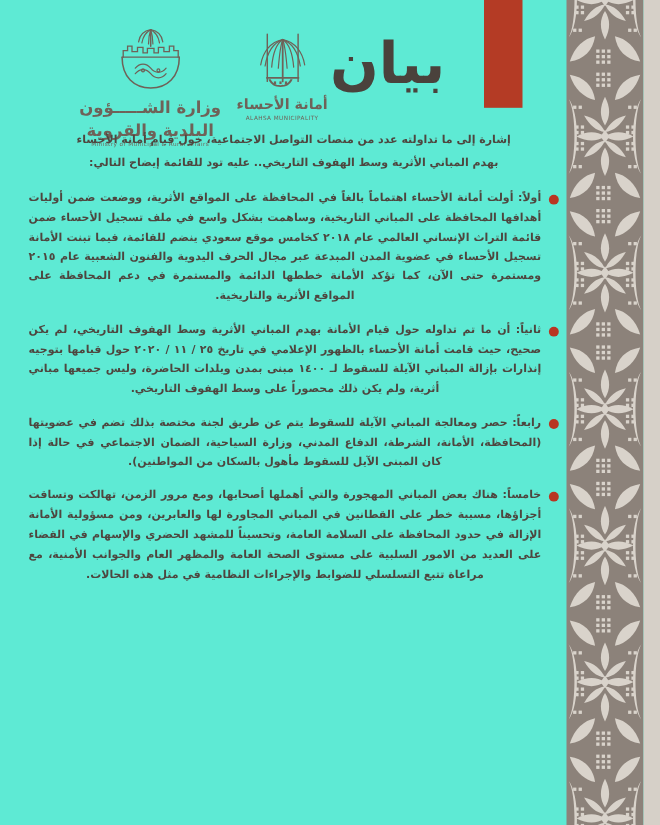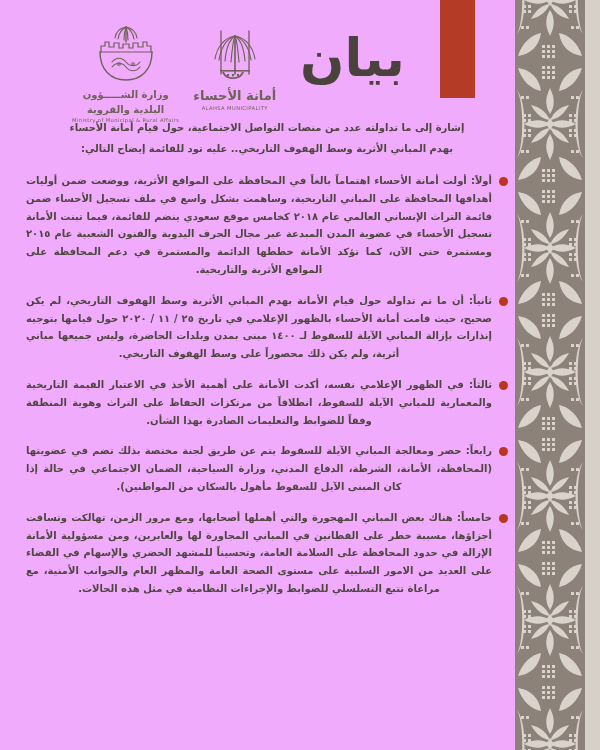--- a/index.html
+++ b/index.html
@@ -12,21 +12,21 @@
 
   body {
     font-family: "DejaVu Sans", "Liberation Sans", sans-serif;
     background: #d6d0c8;
   }
 
   #poster {
     position: relative;
     width: 600px;
     height: 750px;
-    background: #f0abfc;
+    background: #5eead4;
     overflow: hidden;
   }
 
   
   .ornament-strip {
     position: absolute;
     top: 0;
     right: 15px;
     width: 70px;
     height: 750px;
@@ -110,21 +110,21 @@
     margin-top: 3px;
   }
   .logo-en {
     font-size: 5.2px;
     color: #6f6258;
     letter-spacing: 0.4px;
     text-align: center;
     white-space: nowrap;
     margin-top: 1px;
   }
-  .logo-ar.small { font-size: 10px; line-height: 1.2; }
+  .logo-ar.small { font-size: 15px; line-height: 1.2; }
 
   
   .content {
     position: absolute;
     top: 118px;
     right: 92px;
     left: 26px;
     direction: rtl;
     text-align: justify;
   }
@@ -348,24 +348,20 @@
     <div class="clause">
       <span class="bullet"></span>
       <div class="clause-text">أولاً: أولت أمانة الأحساء اهتماماً بالغاً في المحافظة على المواقع الأثرية، ووضعت ضمن أوليات أهدافها المحافظة على المباني التاريخية، وساهمت بشكل واسع في ملف تسجيل الأحساء ضمن قائمة التراث الإنساني العالمي عام ٢٠١٨ كخامس موقع سعودي ينضم للقائمة، فيما تبنت الأمانة تسجيل الأحساء في عضوية المدن المبدعة عبر مجال الحرف اليدوية والفنون الشعبية عام ٢٠١٥ ومستمرة حتى الآن، كما تؤكد الأمانة خططها الدائمة والمستمرة في دعم المحافظة على المواقع الأثرية والتاريخية.</div>
     </div>
 
     <div class="clause">
       <span class="bullet"></span>
       <div class="clause-text">ثانياً: أن ما تم تداوله حول قيام الأمانة بهدم المباني الأثرية وسط الهفوف التاريخي، لم يكن صحيح، حيث قامت أمانة الأحساء بالظهور الإعلامي في تاريخ ٢٥ / ١١ / ٢٠٢٠ حول قيامها بتوجيه إنذارات بإزالة المباني الآيلة للسقوط لـ ١٤٠٠ مبنى بمدن وبلدات الحاضرة، وليس جميعها مباني أثرية، ولم يكن ذلك محصوراً على وسط الهفوف التاريخي.</div>
     </div>
 
-    <div class="clause">
-      <span class="bullet"></span>
-      <div class="clause-text">ثالثاً: في الظهور الإعلامي نفسه، أكدت الأمانة على أهمية الأخذ في الاعتبار القيمة التاريخية والمعمارية للمباني الآيلة للسقوط، انطلاقاً من مرتكزات الحفاظ على التراث وهوية المنطقة وفقاً للضوابط والتعليمات الصادرة بهذا الشأن.</div>
-    </div>
 
     <div class="clause">
       <span class="bullet"></span>
       <div class="clause-text">رابعاً: حصر ومعالجة المباني الآيلة للسقوط يتم عن طريق لجنة مختصة بذلك تضم في عضويتها (المحافظة، الأمانة، الشرطة، الدفاع المدني، وزارة السياحية، الضمان الاجتماعي في حالة إذا كان المبنى الآيل للسقوط مأهول بالسكان من المواطنين).</div>
     </div>
 
     <div class="clause">
       <span class="bullet"></span>
       <div class="clause-text">خامساً: هناك بعض المباني المهجورة والتي أهملها أصحابها، ومع مرور الزمن، تهالكت وتساقت أجزاؤها، مسببة خطر على القطانين في المباني المجاورة لها والعابرين، ومن مسؤولية الأمانة الإزالة في حدود المحافظة على السلامة العامة، وتحسيناً للمشهد الحضري والإسهام في القضاء على العديد من الامور السلبية على مستوى الصحة العامة والمظهر العام والجوانب الأمنية، مع مراعاة تتبع التسلسلي للضوابط والإجراءات النظامية في مثل هذه الحالات.</div>
     </div>

